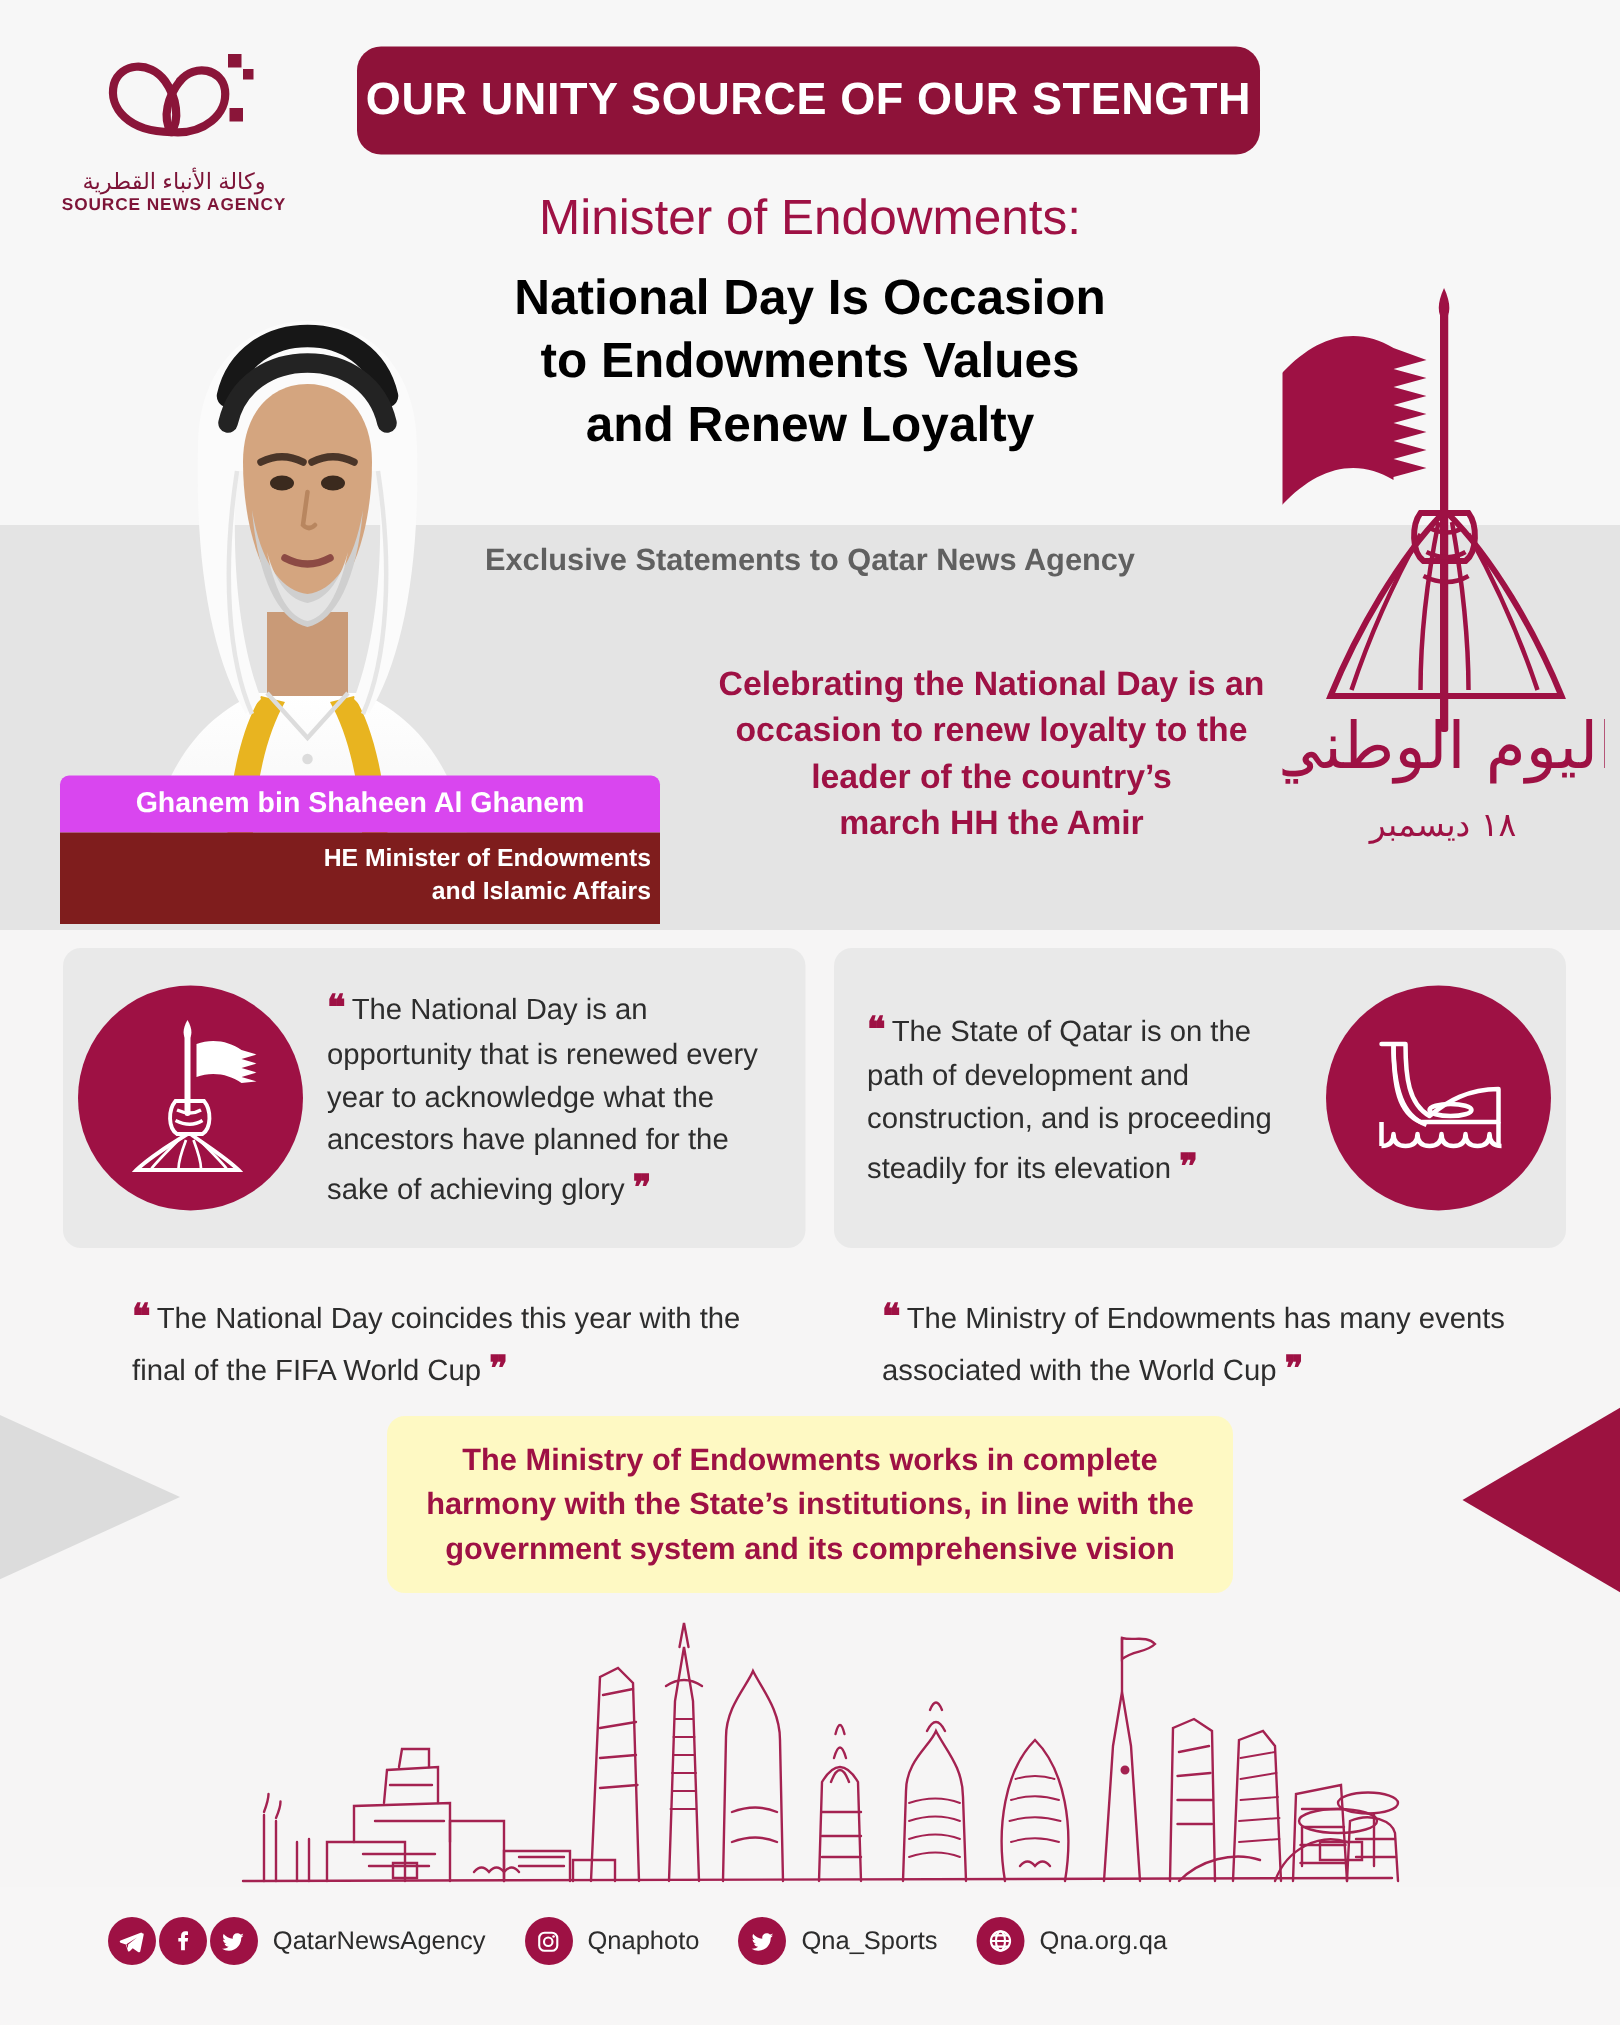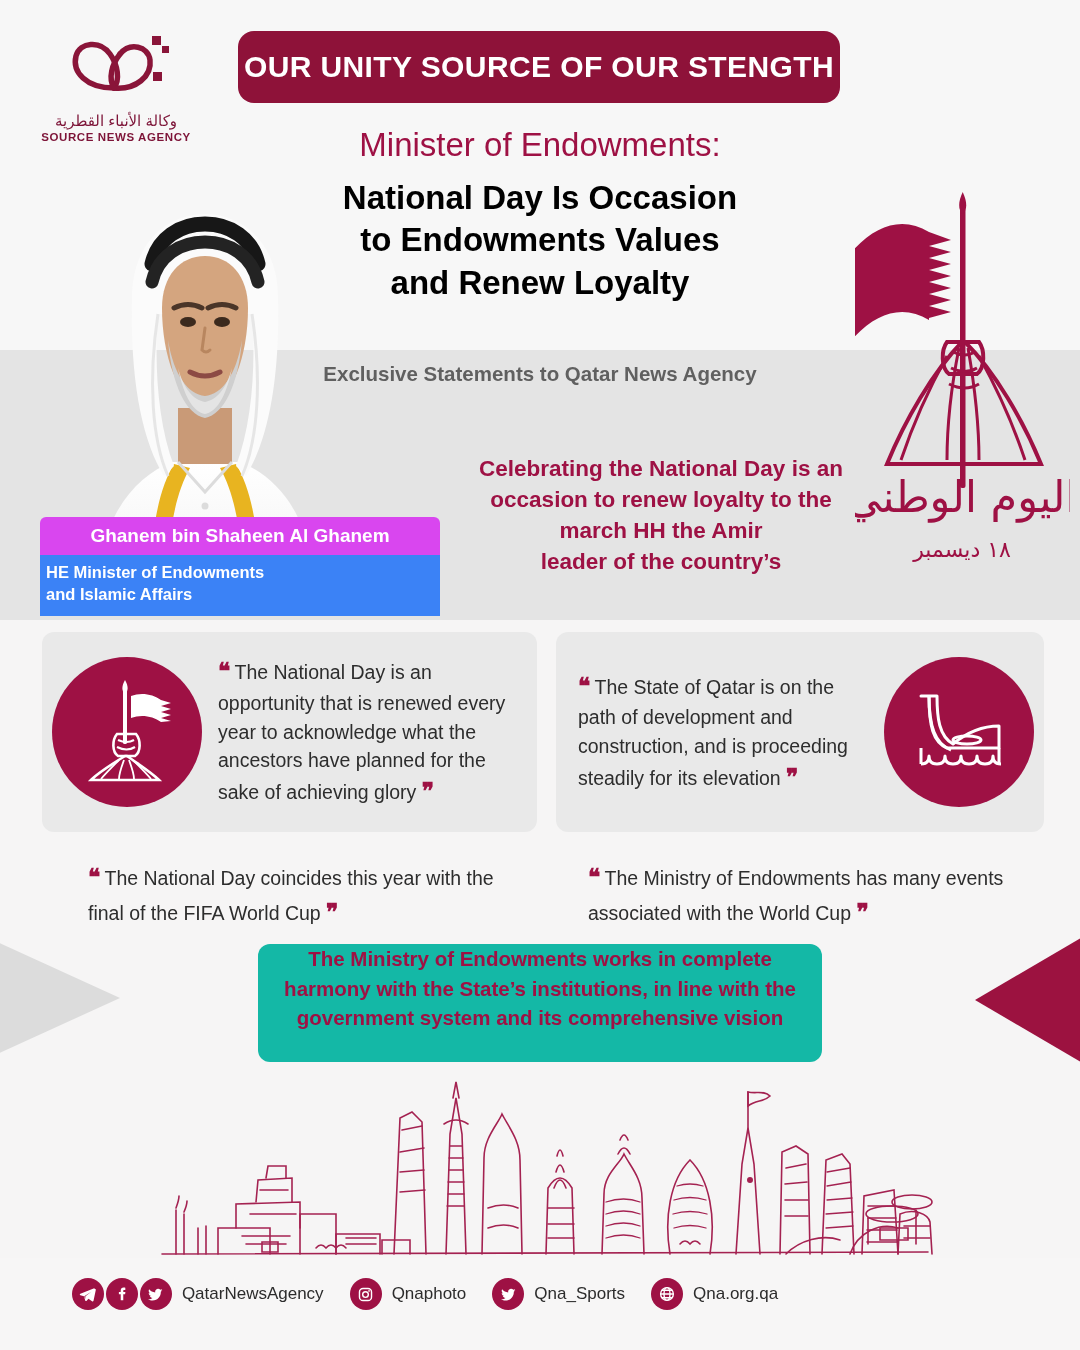--- a/index.html
+++ b/index.html
@@ -63,27 +63,27 @@
   .portrait { position:absolute; left:40px; top:190px; width:330px; height:410px; }
   .portrait svg { display:block; }
 
   
   .nameplate { position:absolute; left:40px; top:517px; width:400px; }
   .np-name {
     background:#d946ef; color:#ffffff; font-size:19px; font-weight:bold;
     text-align:center; padding:8px 6px 8px; border-radius:6px 6px 0 0;
   }
   .np-role {
-    background:#3b82f6; color:#ffffff; font-size:16.5px; font-weight:bold;
-    text-align:left; padding:7px 6px 10px; line-height:1.32;
+    background:#7f1d1d; color:#ffffff; font-size:16.5px; font-weight:bold;
+    text-align:right; padding:7px 6px 10px; line-height:1.32;
   }
 
   
   .hero-quote {
-    position:absolute; left:452px; top:453px; width:418px; text-align:center;
+    position:absolute; left:452px; top:440px; width:418px; text-align:center;
     font-size:22.5px; font-weight:bold; color:#9e1144; line-height:1.38;
   }
 
   
   .nd-logo { position:absolute; left:855px; top:192px; width:215px; height:415px; }
 
   
   .card {
     position:absolute; background:#e9e9e9; border-radius:12px;
     display:flex; align-items:center;
@@ -104,22 +104,22 @@
   
   .mini {
     position:absolute; font-size:19.5px; color:#2d2d2d; line-height:1.52;
   }
   .mini-left  { left:88px;  top:860px; width:420px; }
   .mini-right { left:588px; top:860px; width:430px; }
 
   
   .bigbox {
     position:absolute; left:258px; top:944px; width:564px; height:118px;
-    background:#14b8a6; border-radius:12px;
-    display:flex; align-items:flex-start; justify-content:center; padding:0 22px;
+    background:#fef9c3; border-radius:12px;
+    display:flex; align-items:center; justify-content:center; padding:0 22px;
   }
   .bigbox-text {
     font-size:20.5px; font-weight:bold; color:#9e1144; line-height:1.44; text-align:center;
   }
 
   
   .skyline { position:absolute; left:150px; top:1068px; width:790px; height:200px; }
 
   
   .social {
@@ -221,22 +221,22 @@
   <div class="np-name">Ghanem bin Shaheen Al Ghanem</div>
   <div class="np-role">
     <div>HE Minister of Endowments</div>
     <div>and Islamic Affairs</div>
   </div>
 </div>
 
 <div class="hero-quote">
   <div>Celebrating the National Day is an</div>
   <div>occasion to renew loyalty to the</div>
+  <div>leader of the country’s</div>
   <div>march HH the Amir</div>
-  <div>leader of the country’s</div>
 </div>
 
 <div class="nd-logo">
   <svg width="215" height="415" viewBox="0 0 215 415">
     <g fill="#9e1144">
 
       <path d="M-5 150 C 20 120, 48 112, 74 128 L 74 40 C 48 24, 20 32, -5 62 Z
                M 74 40 L 96 48 L 74 54 L 96 60 L 74 66 L 96 72 L 74 78 L 96 84 L 74 90
                L 96 96 L 74 102 L 96 108 L 74 114 L 96 120 L 74 126 Z"></path>
 

